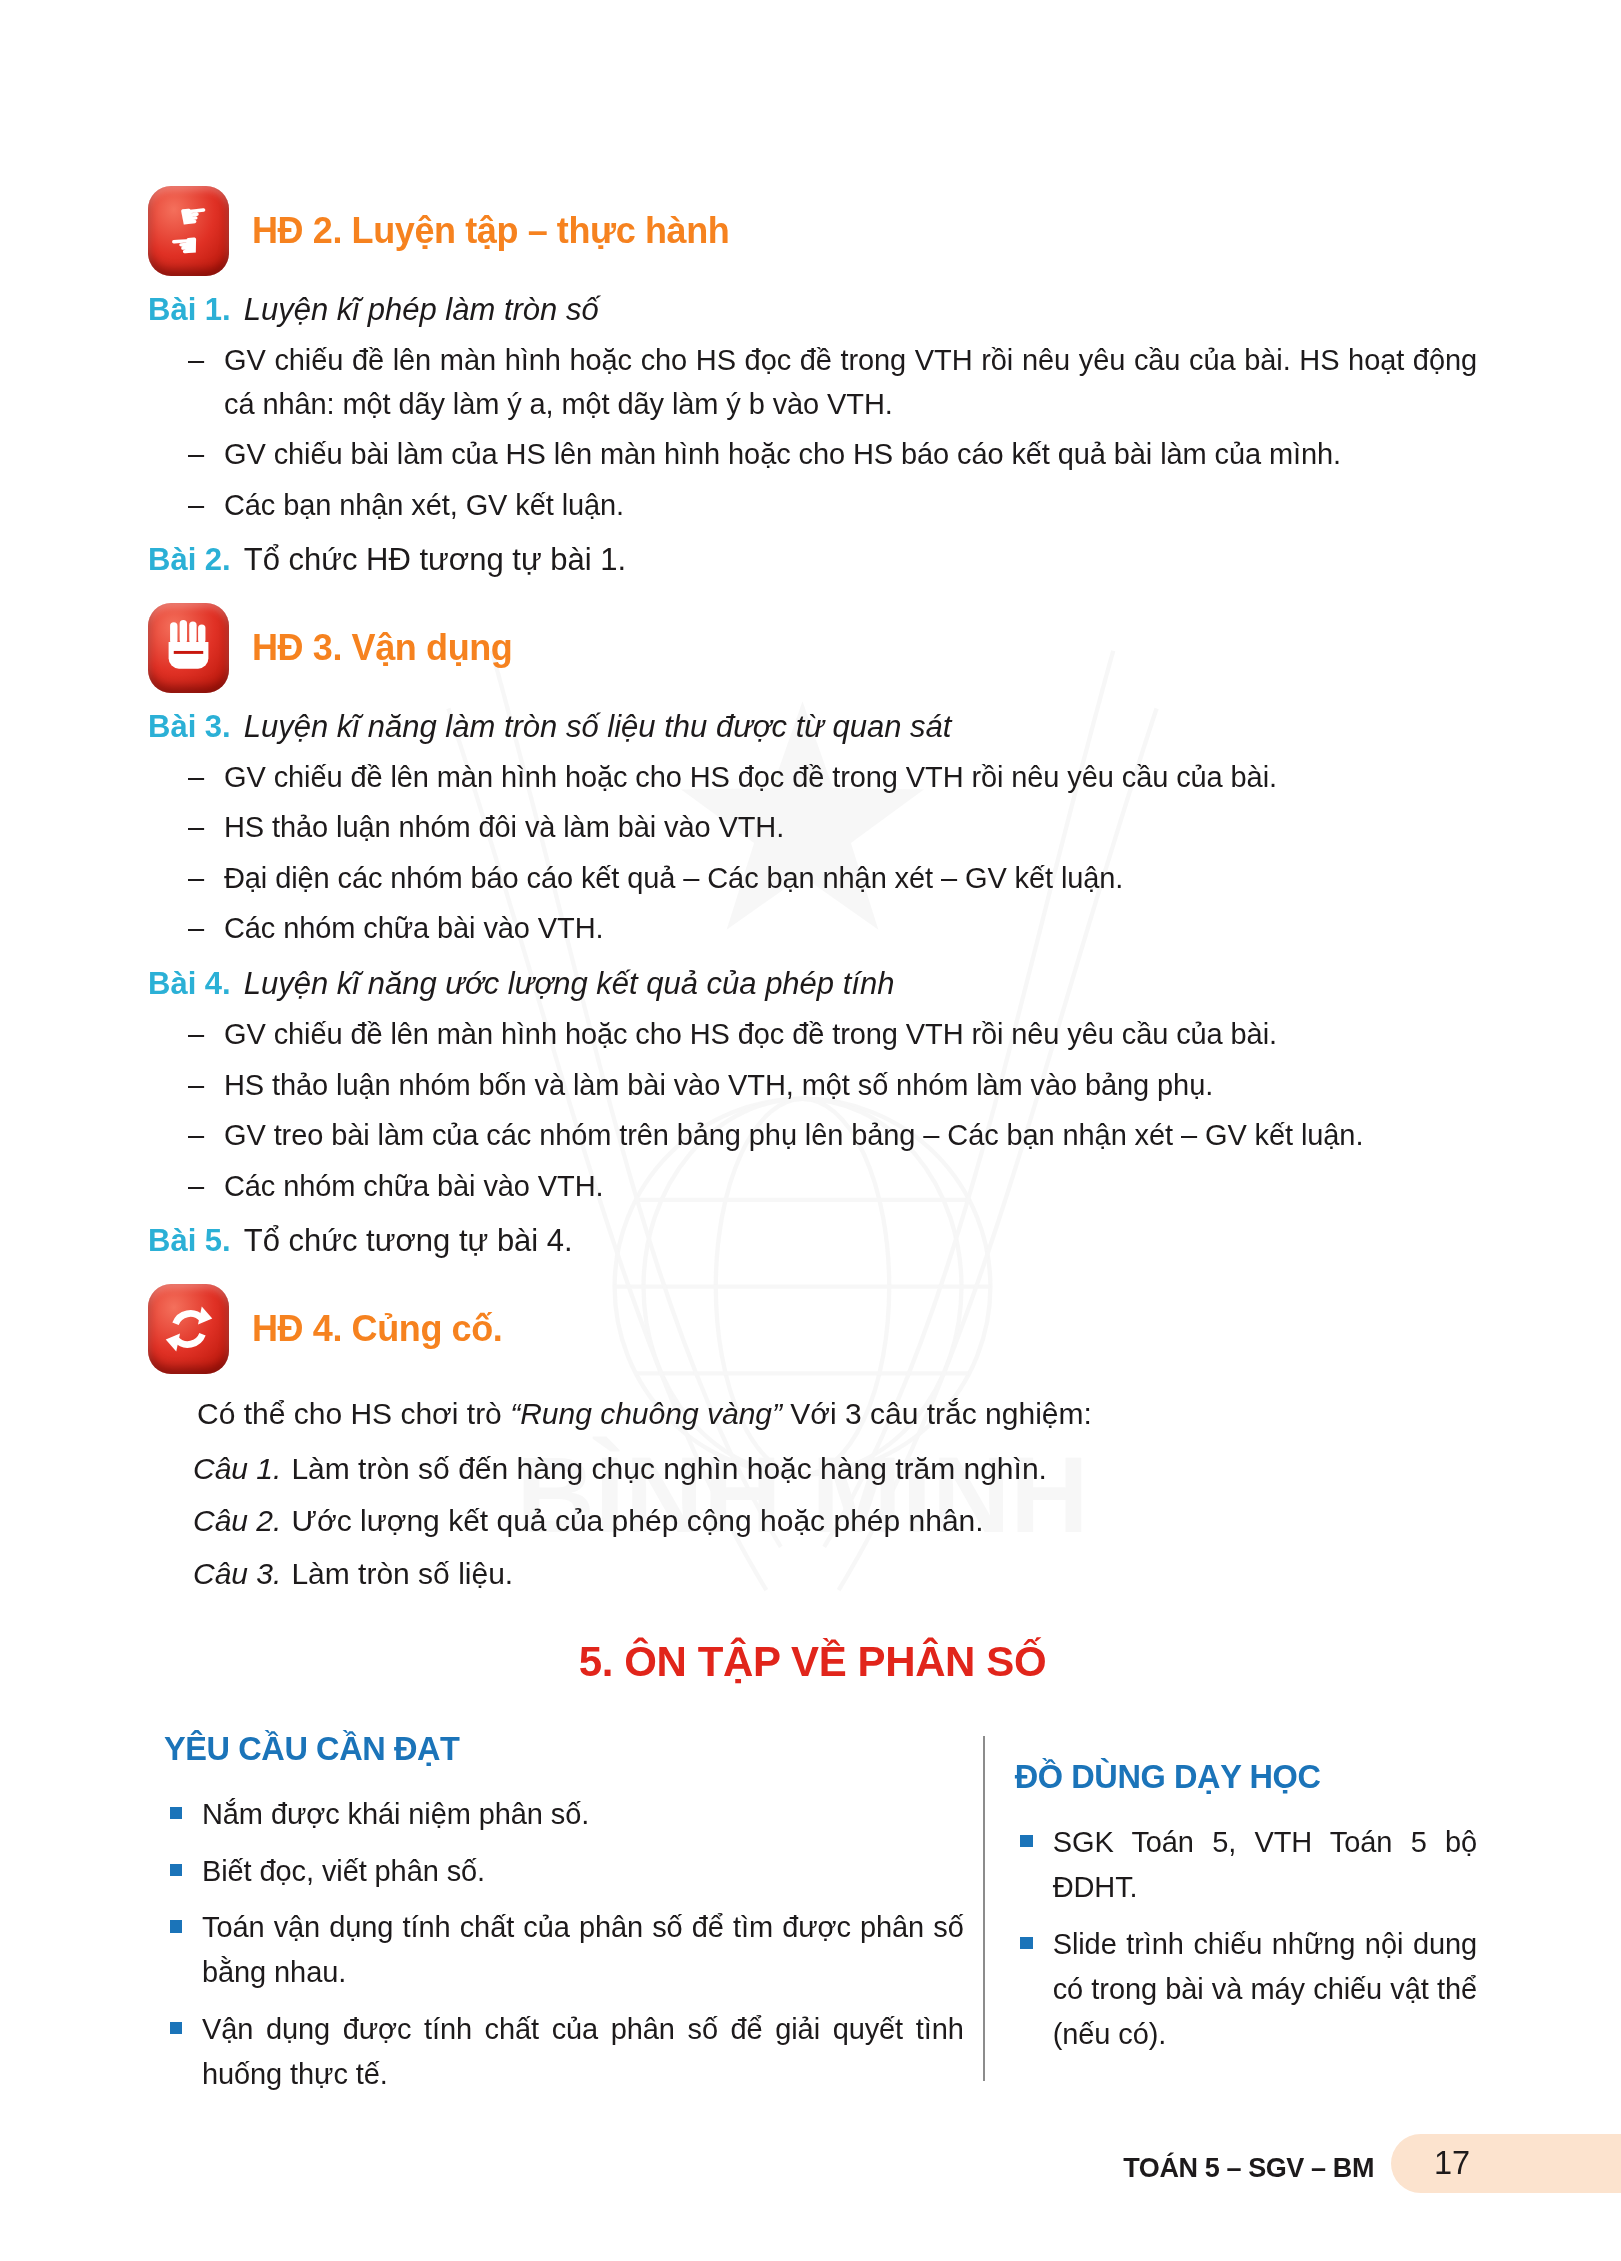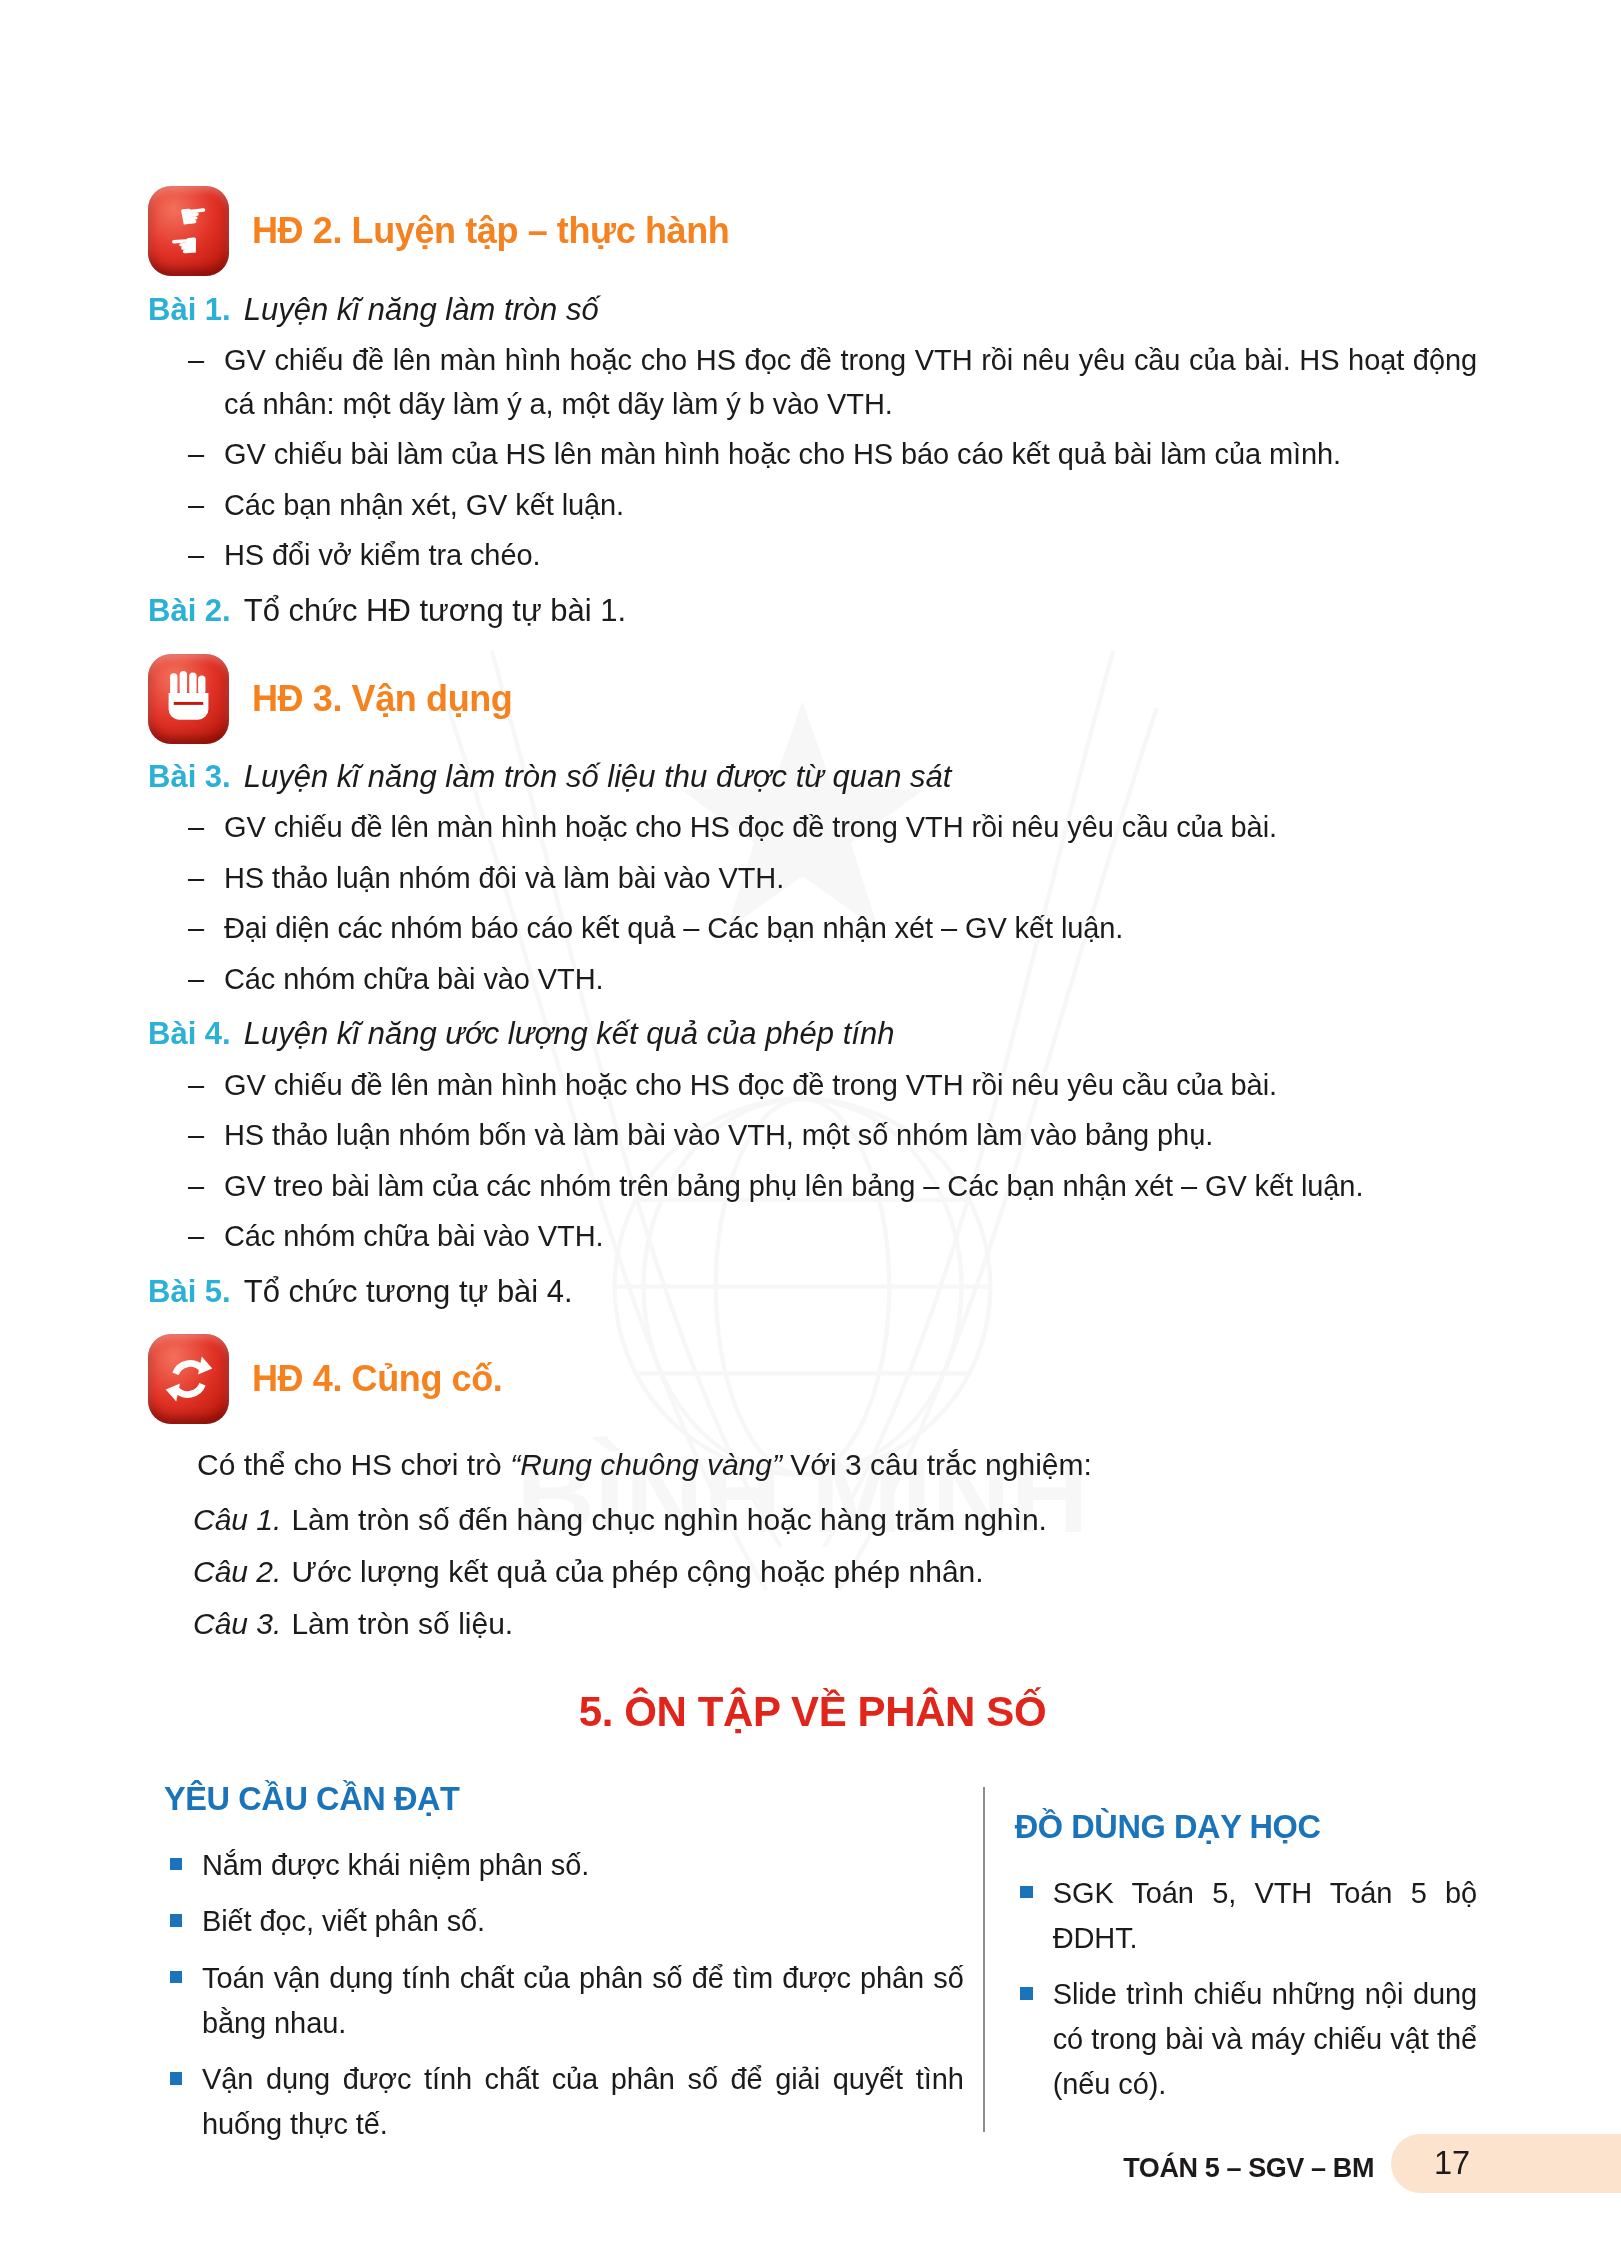--- a/index.html
+++ b/index.html
@@ -96,27 +96,26 @@
 
     <div class="act-header first">
       <span class="act-icon">
         <span class="hand hand-top">☛</span>
         <span class="hand hand-bottom">☚</span>
       </span>
       <span class="act-title">HĐ 2. Luyện tập – thực hành</span>
     </div>
 
     <div class="bai-line">
-      <span class="bai-label">Bài 1.</span><span class="italic">Luyện kĩ năng làm tròn số</span>
+      <span class="bai-label">Bài 1.</span><span class="italic">Luyện kĩ phép làm tròn số</span>
     </div>
     <div>
       <p class="dash-item">GV chiếu đề lên màn hình hoặc cho HS đọc đề trong VTH rồi nêu yêu cầu của bài. HS hoạt động cá nhân: một dãy làm ý a, một dãy làm ý b vào VTH.</p>
       <p class="dash-item">GV chiếu bài làm của HS lên màn hình hoặc cho HS báo cáo kết quả bài làm của mình.</p>
       <p class="dash-item">Các bạn nhận xét, GV kết luận.</p>
-      <p class="dash-item">HS đổi vở kiểm tra chéo.</p>
     </div>
 
     <div class="bai-line">
       <span class="bai-label">Bài 2.</span><span>Tổ chức HĐ tương tự bài 1.</span>
     </div>
 
     <div class="act-header">
       <span class="act-icon">
         <svg class="fist-svg" width="45" height="56" viewBox="0 0 60 76">
           <g fill="#ffffff">

